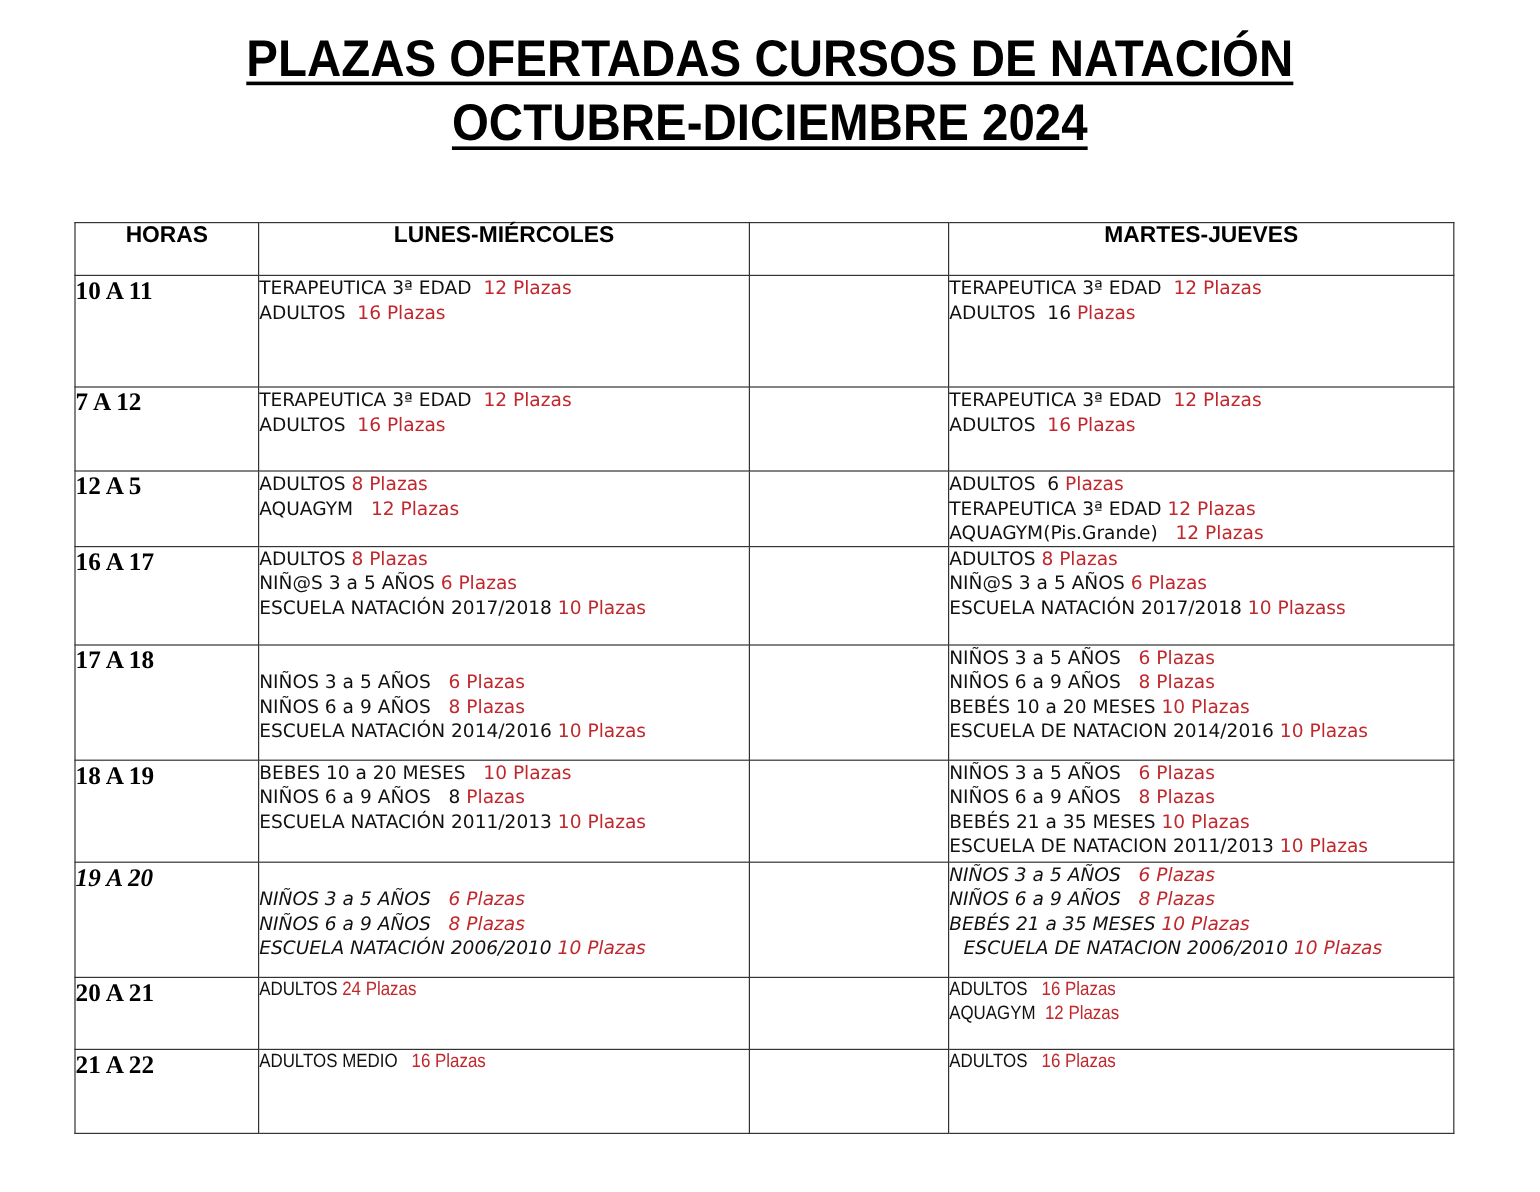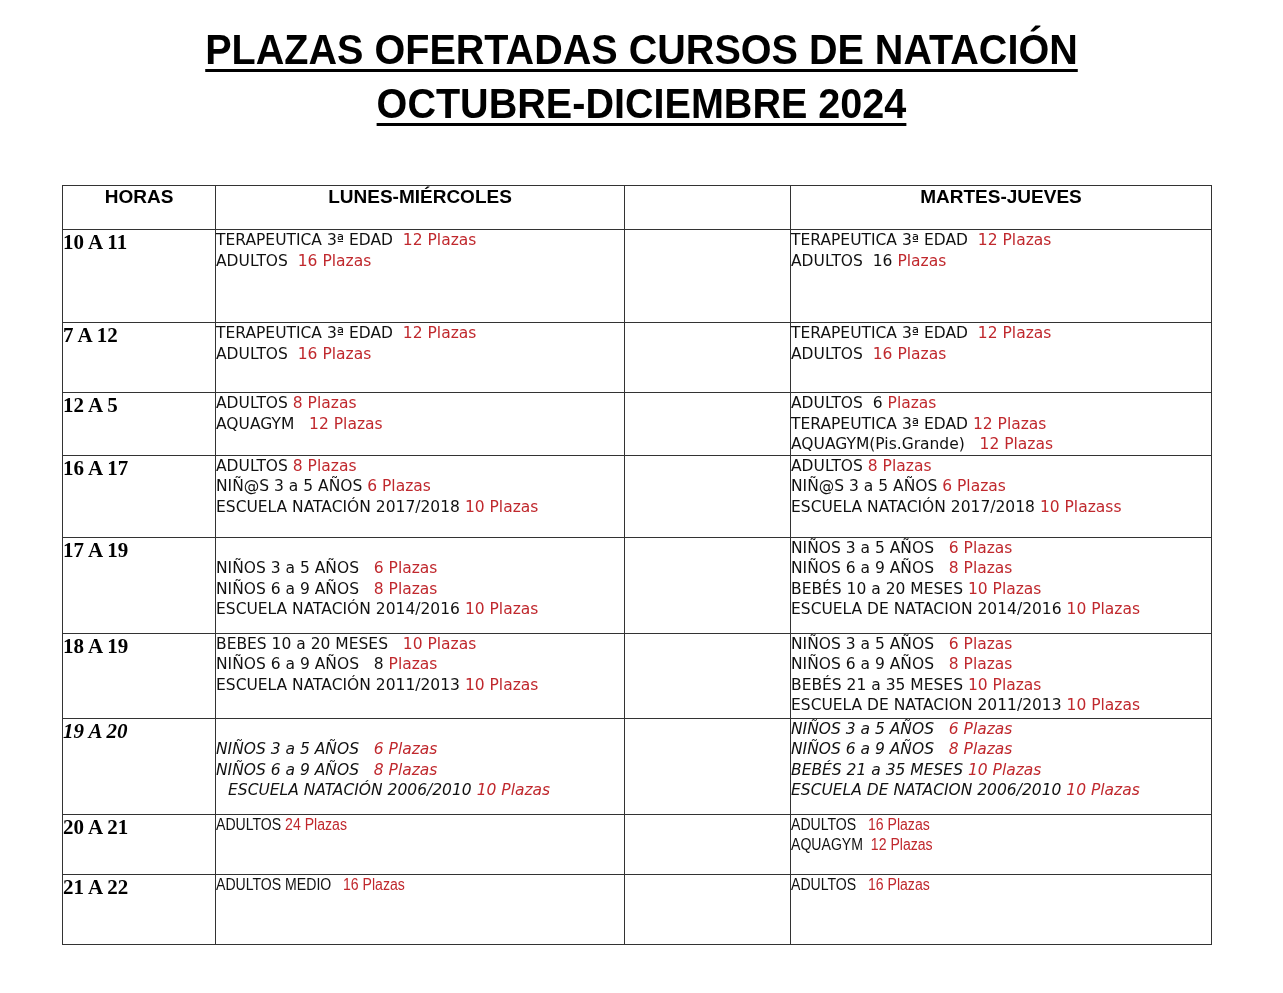--- a/index.html
+++ b/index.html
@@ -108,21 +108,21 @@
           <span class="line"><span class="lbl" style="white-space: pre;">ESCUELA NATACIÓN 2017/2018 </span><span class="pl">10 Plazas</span></span>
         </td>
         <td></td>
         <td class="cell">
           <span class="line"><span class="lbl" style="white-space: pre;">ADULTOS </span><span class="pl">8 Plazas</span></span>
           <span class="line"><span class="lbl" style="white-space: pre;">NIÑ@S 3 a 5 AÑOS </span><span class="pl">6 Plazas</span></span>
           <span class="line"><span class="lbl" style="white-space: pre;">ESCUELA NATACIÓN 2017/2018 </span><span class="pl">10 Plazass</span></span>
         </td>
       </tr>
       <tr style="height: 96px;">
-        <td class="hour">17 A 19</td>
+        <td class="hour">17 A 18</td>
         <td class="cell">
           <span class="line">&nbsp;</span>
           <span class="line"><span class="lbl" style="white-space: pre;">NIÑOS 3 a 5 AÑOS   </span><span class="pl">6 Plazas</span></span>
           <span class="line"><span class="lbl" style="white-space: pre;">NIÑOS 6 a 9 AÑOS   </span><span class="pl">8 Plazas</span></span>
           <span class="line"><span class="lbl" style="white-space: pre;">ESCUELA NATACIÓN 2014/2016 </span><span class="pl">10 Plazas</span></span>
         </td>
         <td></td>
         <td class="cell">
           <span class="line"><span class="lbl" style="white-space: pre;">NIÑOS 3 a 5 AÑOS   </span><span class="pl">6 Plazas</span></span>
           <span class="line"><span class="lbl" style="white-space: pre;">NIÑOS 6 a 9 AÑOS   </span><span class="pl">8 Plazas</span></span>
@@ -144,28 +144,28 @@
           <span class="line"><span class="lbl" style="white-space: pre;">BEBÉS 21 a 35 MESES </span><span class="pl">10 Plazas</span></span>
           <span class="line"><span class="lbl" style="white-space: pre;">ESCUELA DE NATACION 2011/2013 </span><span class="pl">10 Plazas</span></span>
         </td>
       </tr>
       <tr style="height: 96px; font-style: italic;">
         <td class="hour">19 A 20</td>
         <td class="cell">
           <span class="line">&nbsp;</span>
           <span class="line"><span class="lbl" style="white-space: pre;">NIÑOS 3 a 5 AÑOS   </span><span class="pl">6 Plazas</span></span>
           <span class="line"><span class="lbl" style="white-space: pre;">NIÑOS 6 a 9 AÑOS   </span><span class="pl">8 Plazas</span></span>
-          <span class="line"><span class="lbl" style="white-space: pre; margin-left: 12px;">ESCUELA NATACIÓN 2006/2010 </span><span class="pl">10 Plazas</span></span>
+          <span class="line"><span class="lbl" style="white-space: pre;">ESCUELA NATACIÓN 2006/2010 </span><span class="pl">10 Plazas</span></span>
         </td>
         <td></td>
         <td class="cell">
           <span class="line"><span class="lbl" style="white-space: pre;">NIÑOS 3 a 5 AÑOS   </span><span class="pl">6 Plazas</span></span>
           <span class="line"><span class="lbl" style="white-space: pre;">NIÑOS 6 a 9 AÑOS   </span><span class="pl">8 Plazas</span></span>
           <span class="line"><span class="lbl" style="white-space: pre;">BEBÉS 21 a 35 MESES </span><span class="pl">10 Plazas</span></span>
-          <span class="line"><span class="lbl" style="white-space: pre;">ESCUELA DE NATACION 2006/2010 </span><span class="pl">10 Plazas</span></span>
+          <span class="line"><span class="lbl" style="white-space: pre; margin-left: 12px;">ESCUELA DE NATACION 2006/2010 </span><span class="pl">10 Plazas</span></span>
         </td>
       </tr>
       <tr style="height: 60px;">
         <td class="hour">20 A 21</td>
         <td class="cell">
           <span class="line nar"><span class="lbl" style="white-space: pre;">ADULTOS </span><span class="pl">24 Plazas</span></span>
         </td>
         <td></td>
         <td class="cell">
           <span class="line nar"><span class="lbl" style="white-space: pre;">ADULTOS   </span><span class="pl">16 Plazas</span></span>

